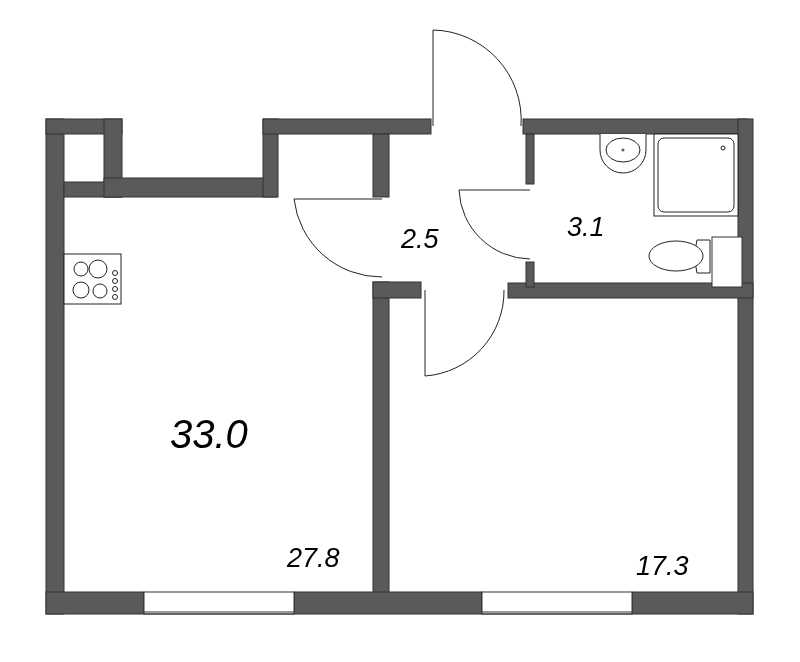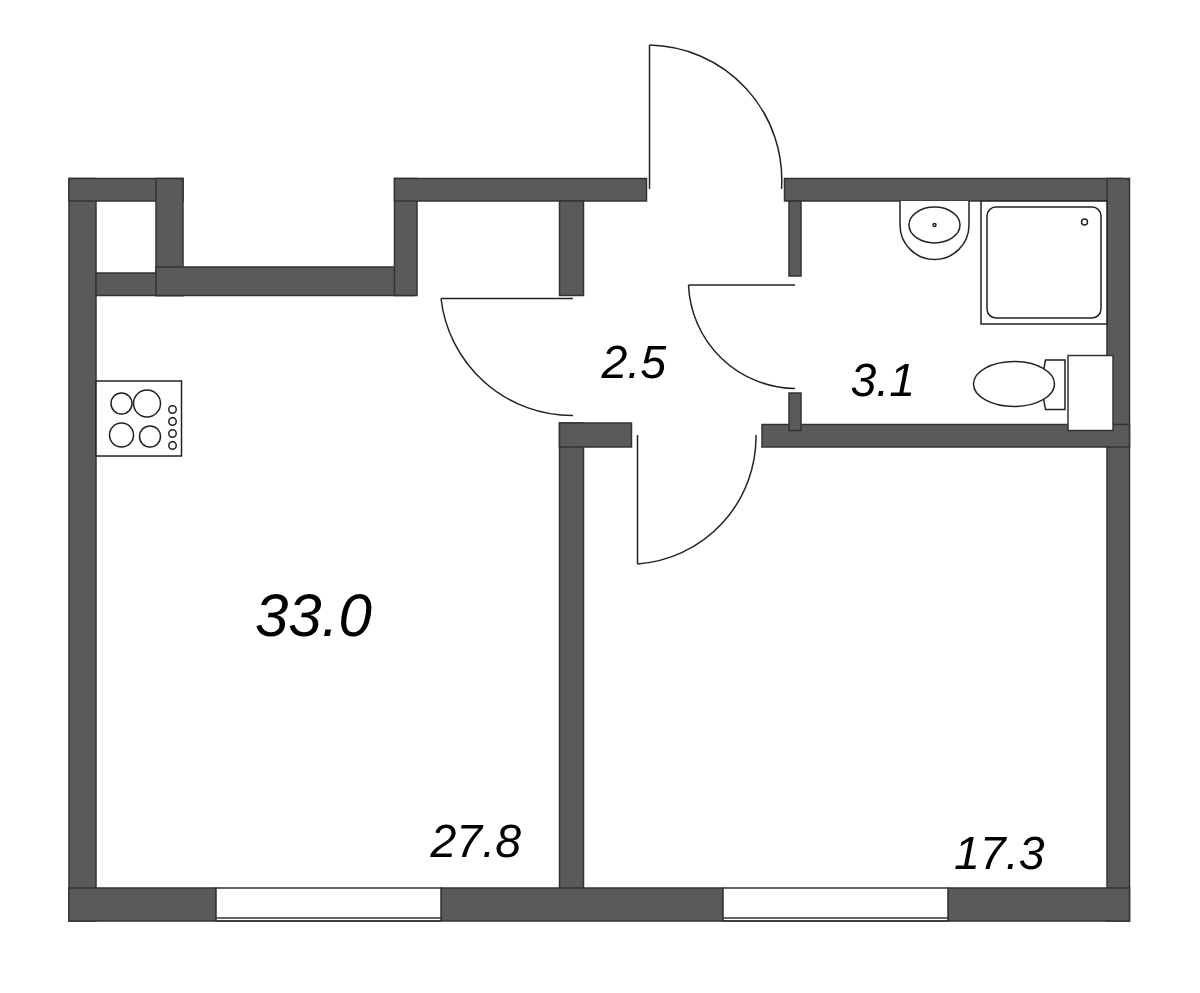--- a/index.html
+++ b/index.html
@@ -1,20 +1,20 @@
 <!DOCTYPE html>
 <html><head>
 <meta charset="utf-8">
 <style>
   html, body { margin: 0; padding: 0; background: #ffffff; }
   body { width: 800px; height: 662px; position: relative; overflow: hidden; font-family: "Liberation Sans", sans-serif; }
   #plan { position: absolute; left: 0; top: 0; width: 800px; height: 662px; }
   .label { position: absolute; font-style: italic; color: #000; line-height: 1; white-space: nowrap; }
-  .total { font-size: 40px; }
-  .area { font-size: 31px; }
+  .total { font-size: 40px; margin-top: 23px; }
+  .area { font-size: 27px; }
 </style>
 </head>
 <body>
 
 <svg id="plan" viewBox="0 0 800 662" xmlns="http://www.w3.org/2000/svg">
   <g fill="#5a5a5a" stroke="#333" stroke-width="1">
 
     <rect x="46" y="119" width="18" height="495"></rect>
 
     <rect x="46" y="119" width="76" height="15"></rect>
@@ -96,13 +96,13 @@
   <g fill="#fff" stroke="#222" stroke-width="1">
     <path d="M697 240 L710 240 L710 273 L697 273 Q693 256 697 240 Z"></path>
     <ellipse cx="676" cy="256" rx="27" ry="15"></ellipse>
   </g>
 </svg>
 
 <div class="label total" style="left:170px; top:391px;">33.0</div>
 <div class="label area" style="left:287px; top:545px;">27.8</div>
 <div class="label area" style="left:636px; top:553px;">17.3</div>
 <div class="label area" style="left:401px; top:226px;">2.5</div>
-<div class="label area" style="left:567px; top:214px;margin-top:24px;">3.1</div>
+<div class="label area" style="left:567px; top:214px;">3.1</div>
 
 </body></html>

